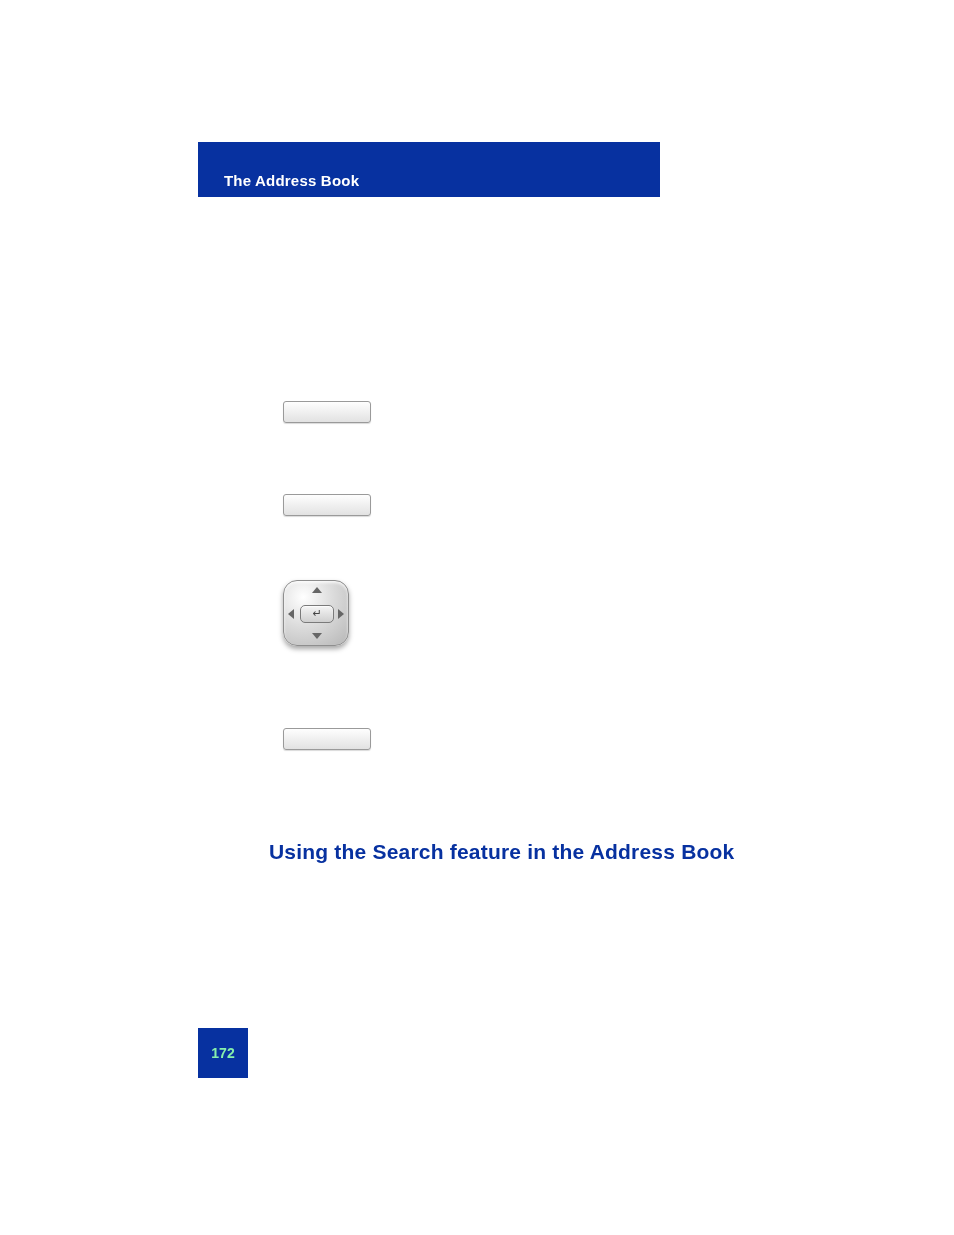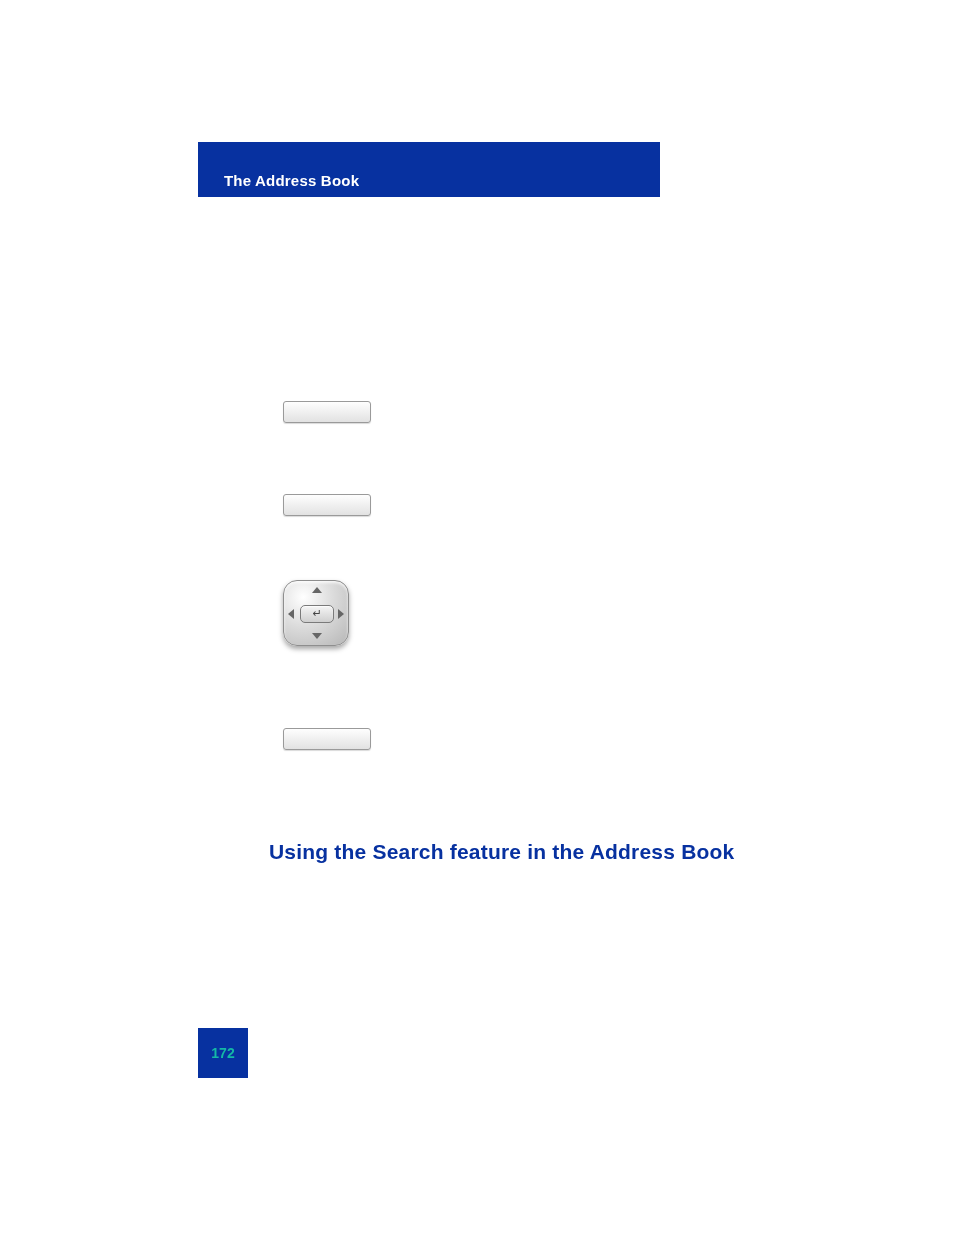--- a/index.html
+++ b/index.html
@@ -102,21 +102,21 @@
     top: 1028px;
     width: 50px;
     height: 50px;
     background: #0731a0;
   }
   .page-number-text {
     position: absolute;
     left: 50%;
     top: 50%;
     transform: translate(-50%,-50%);
-    color: #14b8a6;
+    color: #86efac;
     font-weight: bold;
     font-size: 14px;
   }
 </style>
 </head>
 <body>
 
 <div class="page">
 
   <div class="header-bar">

